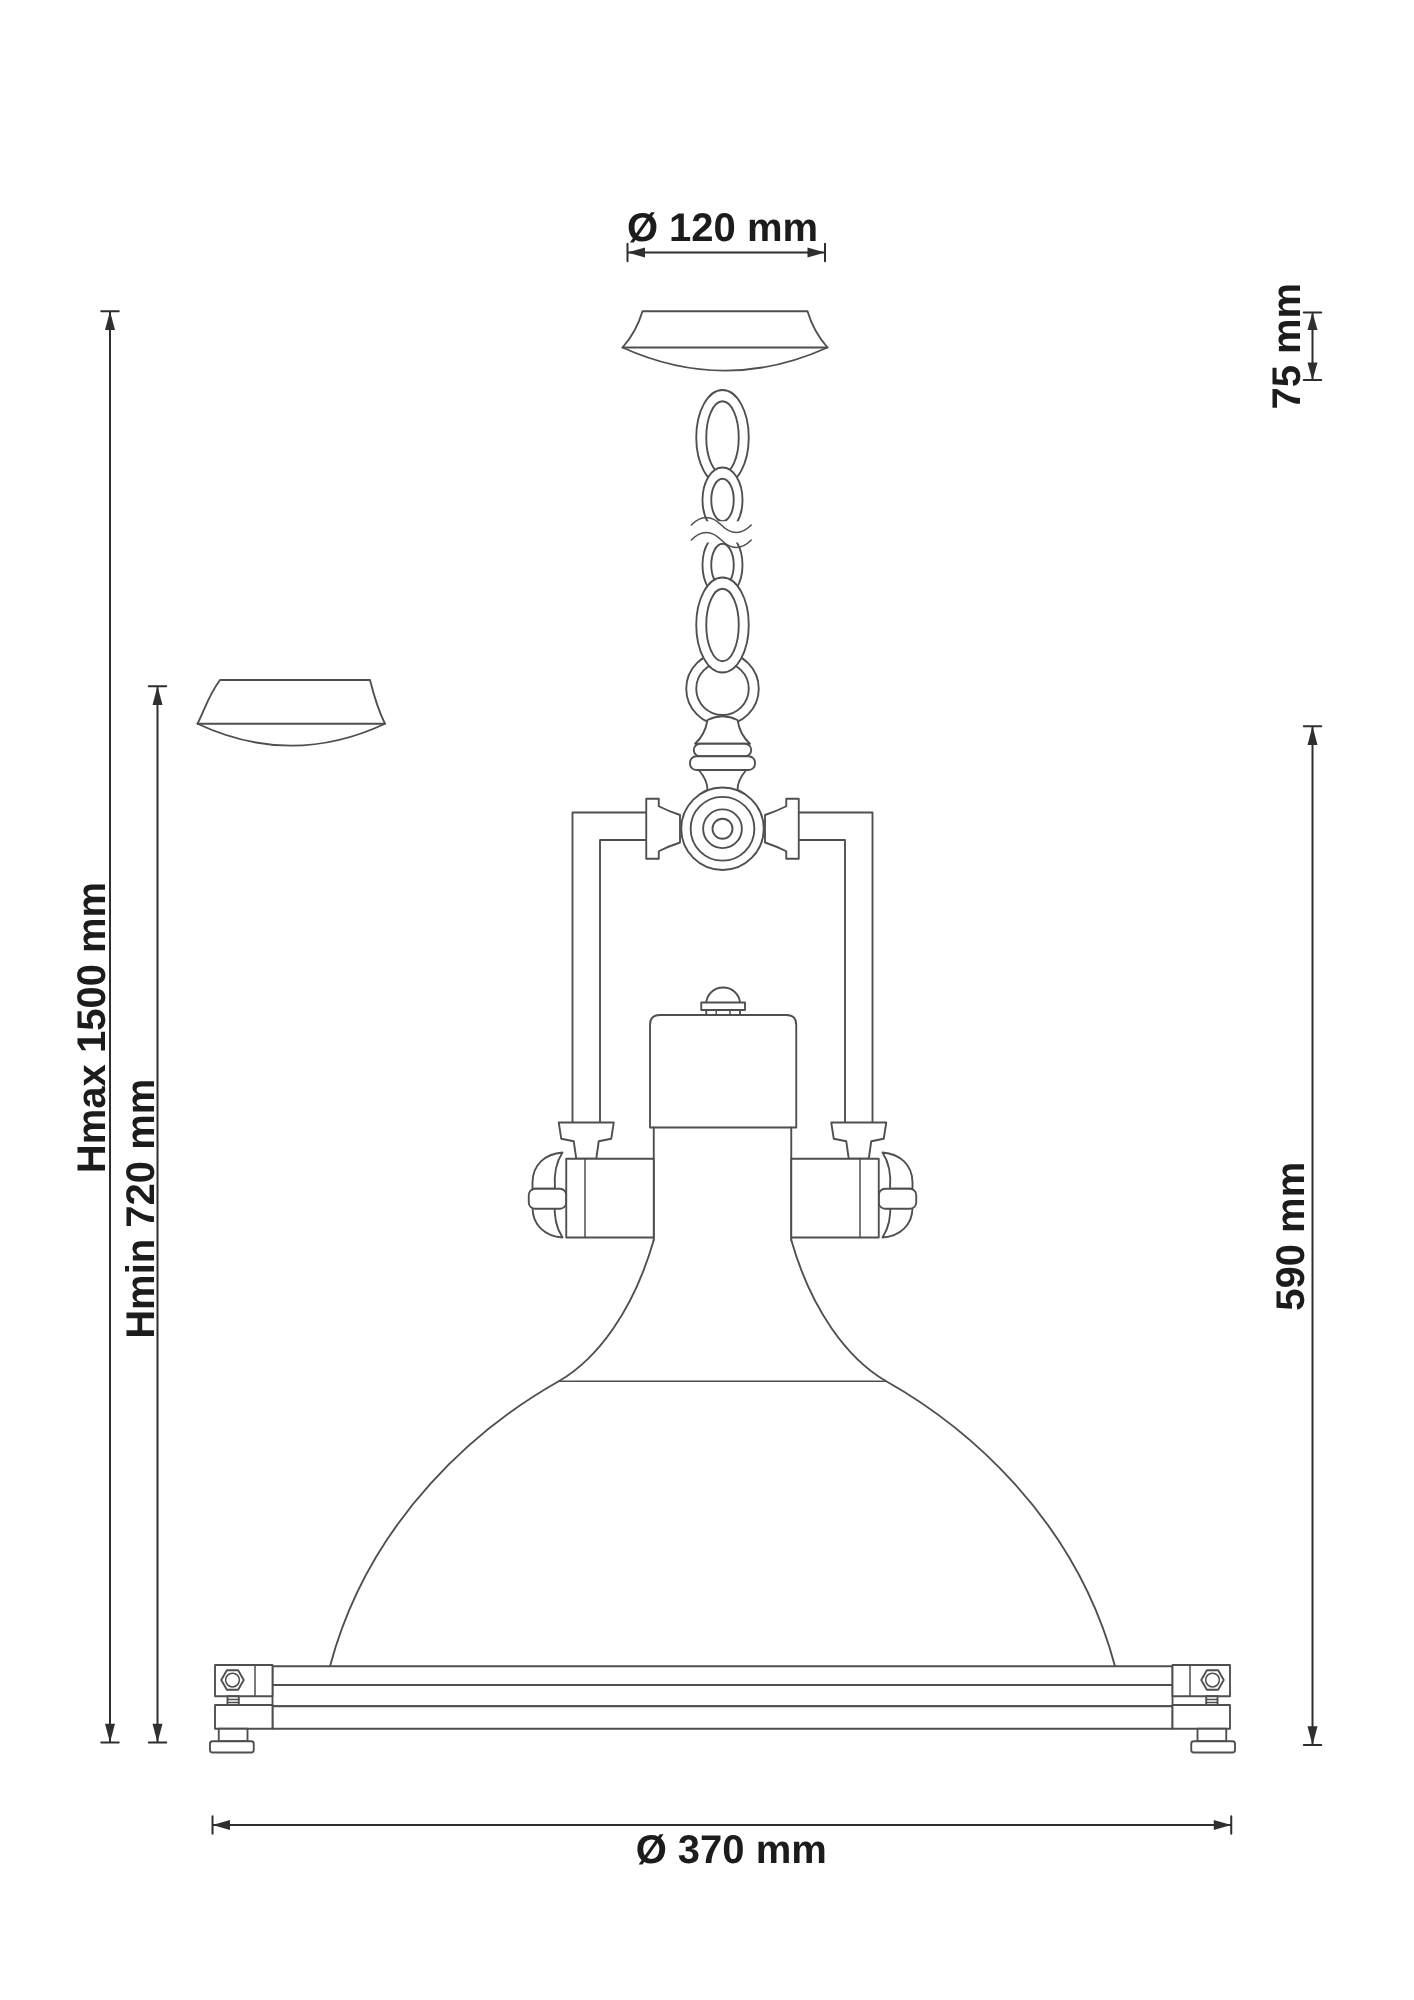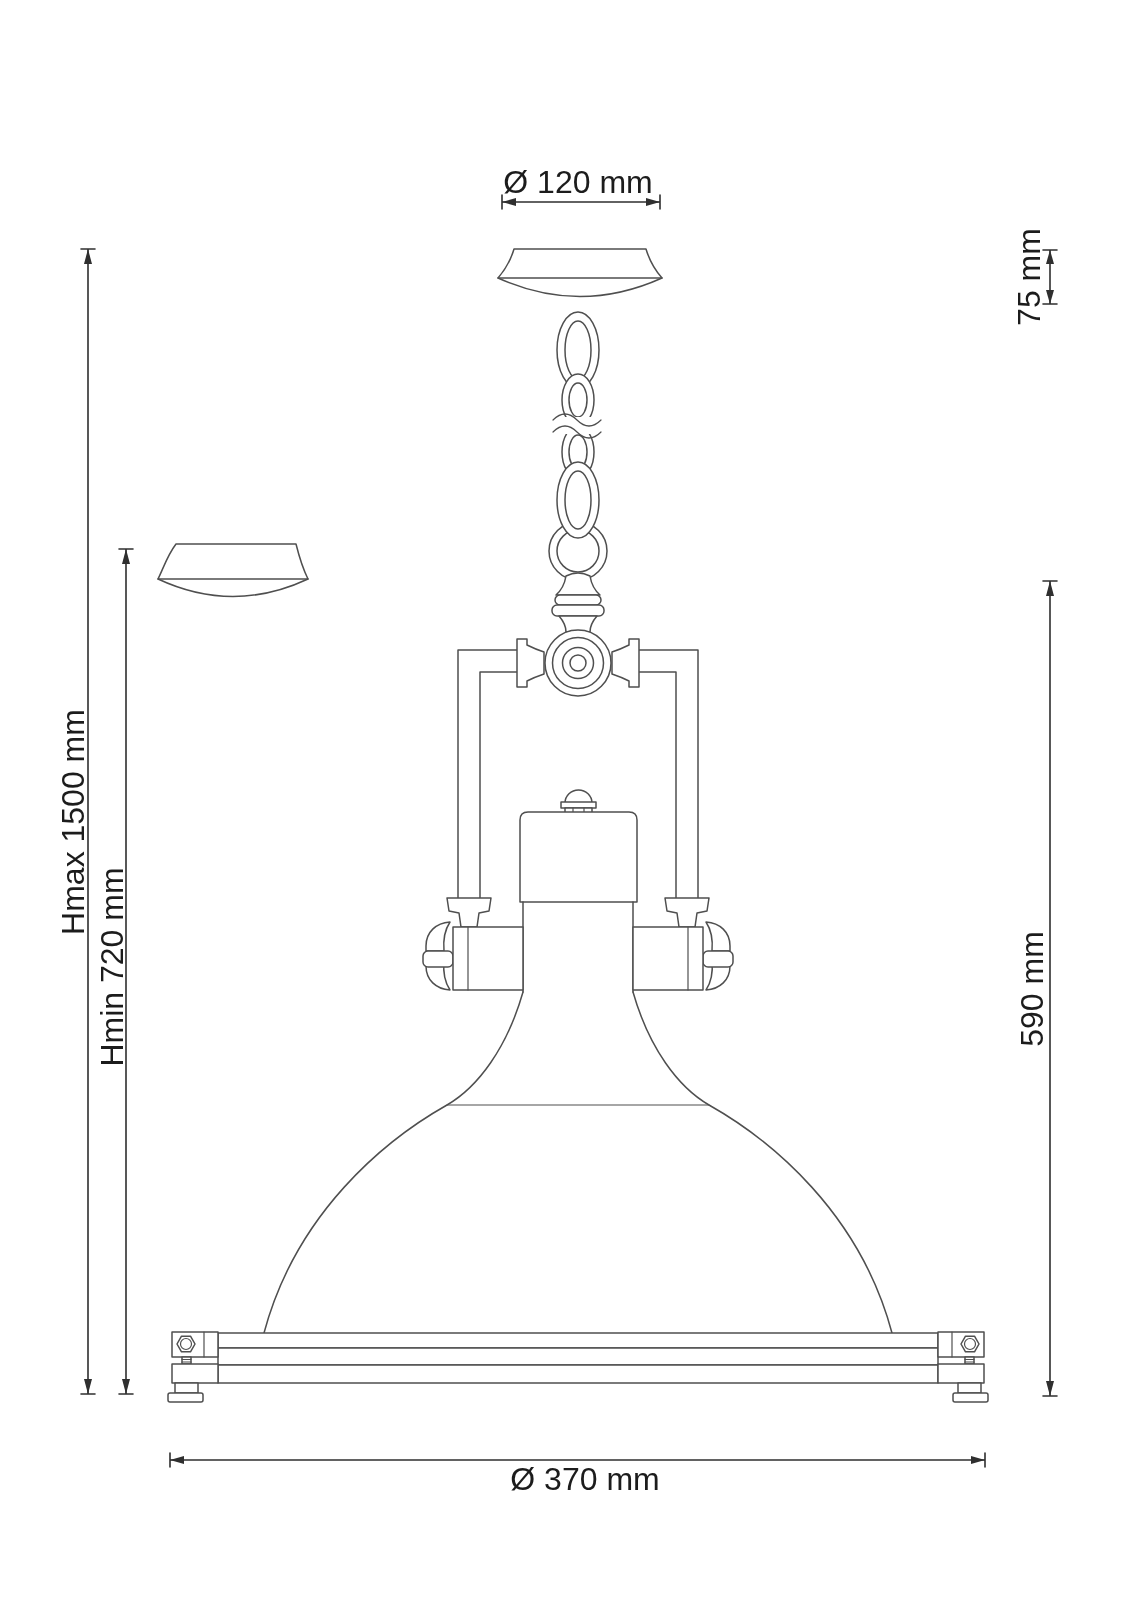--- a/index.html
+++ b/index.html
@@ -1,19 +1,19 @@
 <!DOCTYPE html>
 <html style="--line: #4f4f4f; --dimension: #2f2f2f; --text: #1c1c1c; --background: #ffffff;"><head>
 <meta charset="utf-8">
 <style>
   :root{
     --line:#4f4f4f; --dimension:#2f2f2f; --text:#1c1c1c; --background:#ffffff;
   }
   html,body{margin:0;padding:0;background:var(--background);}
-  .stage{width:1131px;height:1600px;position:relative;background:var(--background);}
+  .stage{width:1131px;height:1600px;position:relative;background:var(--background);font-weight:bold;}
   svg{display:block;}
   .ln  {fill:none;stroke:var(--line);stroke-width:1.5;stroke-linejoin:round;stroke-linecap:round;}
   .lnf {fill:#ffffff;stroke:var(--line);stroke-width:1.5;stroke-linejoin:round;}
   .thin{stroke-width:1.2;}
   .dim {fill:none;stroke:var(--dimension);stroke-width:1.6;stroke-linecap:round;}
   .dimf{fill:var(--dimension);stroke:none;}
   .lbl {font-family:"Liberation Sans",sans-serif;font-size:32px;fill:var(--text);}
 </style>
 </head>
 <body>

